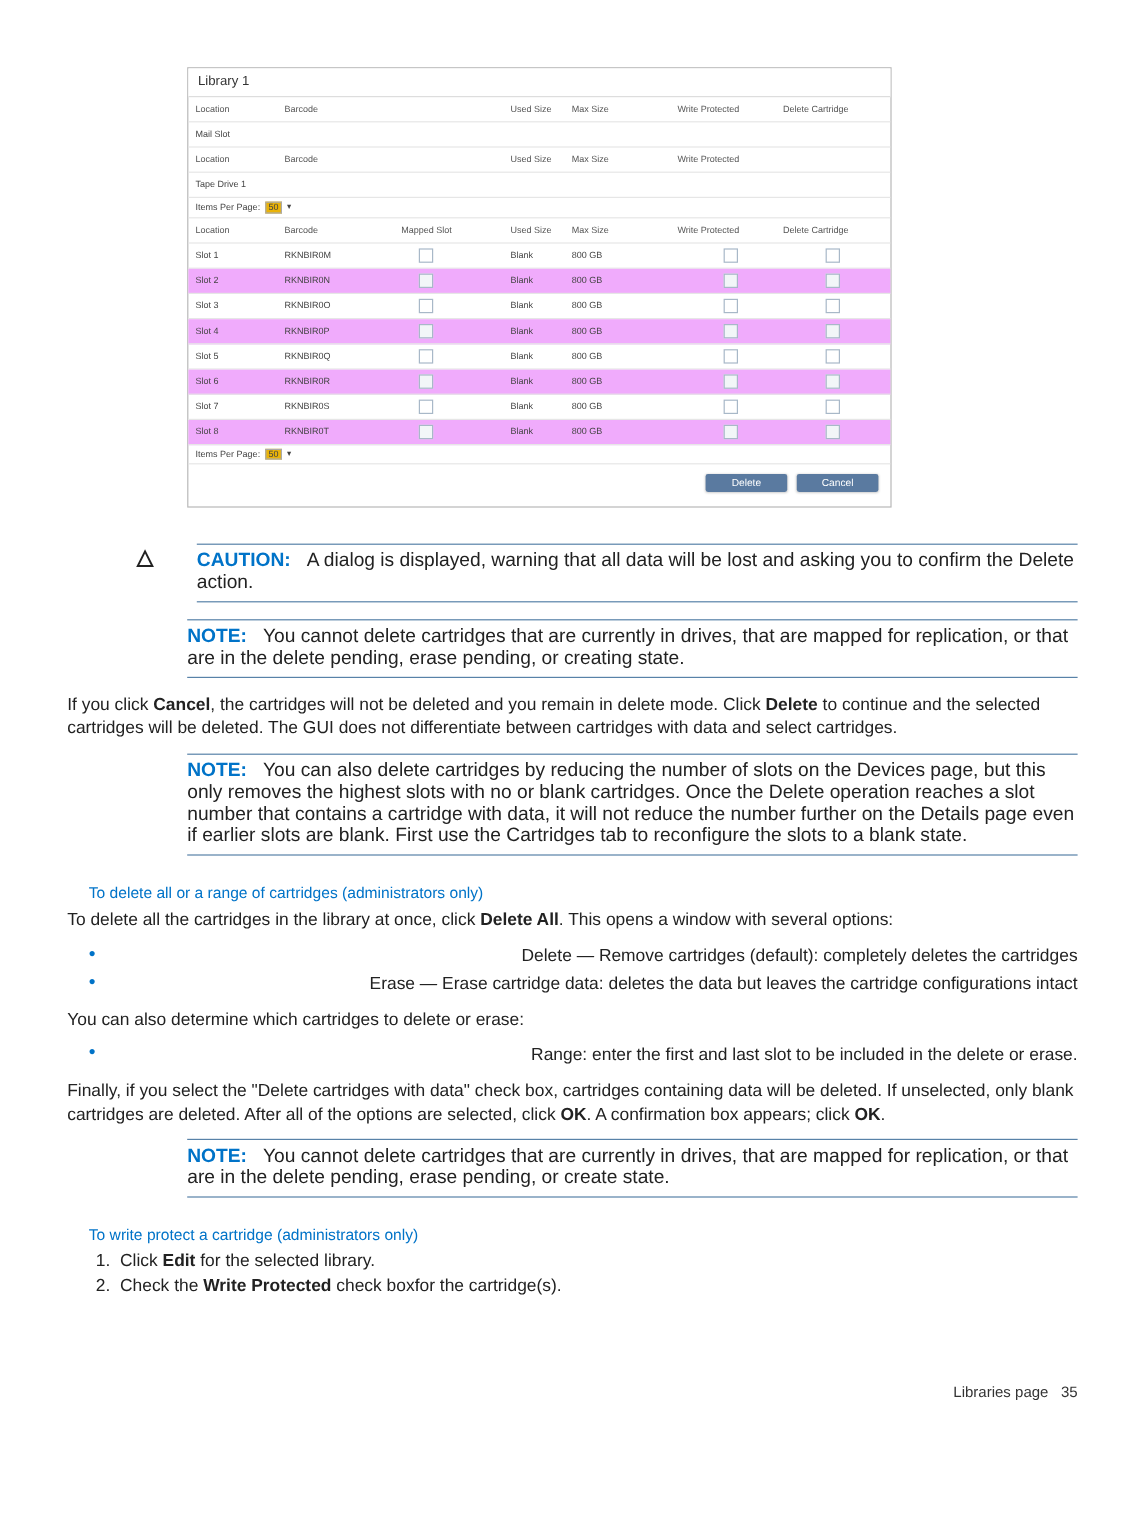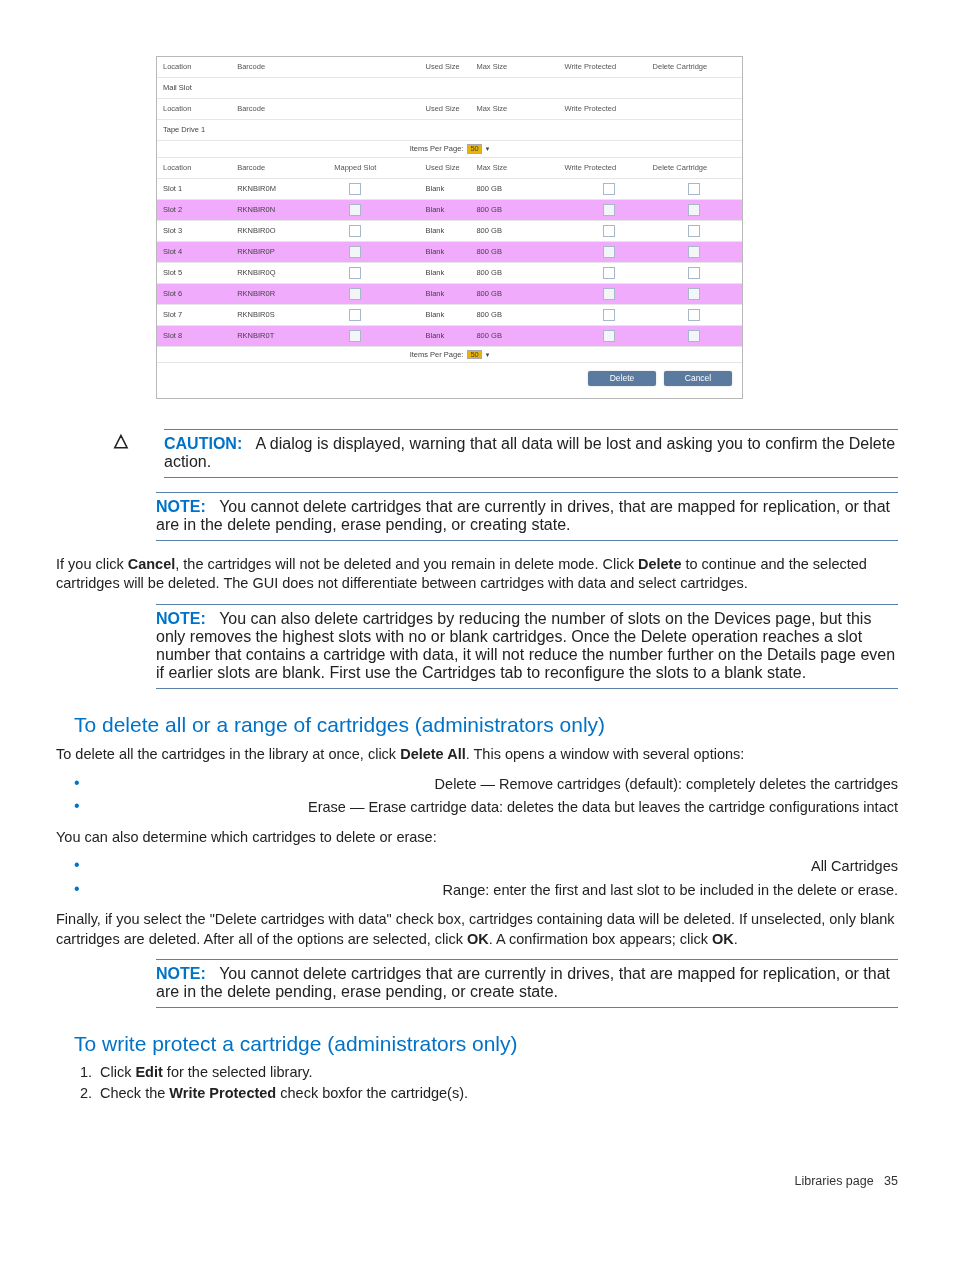--- a/index.html
+++ b/index.html
@@ -51,21 +51,21 @@
   .ck {
     display: inline-block;
     width: 10px; height: 10px;
     border: 1px solid #a8b8c8;
     background: #fff;
     vertical-align: middle;
   }
   .ck.alt { background: #f2f6f8; }
   .items-per {
     display: flex;
-    justify-content: center;
+    justify-content: flex-start;
     align-items: center;
     padding: 3px 6px;
     font-size: 7.5px;
     gap: 4px;
     border-bottom: 1px solid #e6e6e6;
   }
   .ipsel {
     border: 1px solid #aaa;
     font-size: 7.5px;
     padding: 0 2px;
@@ -113,21 +113,21 @@
     display: flex;
     gap: 8px;
   }
   .caution-label, .note-label {
     font-weight: bold;
     color: #0073c8;
   }
   .bold { font-weight: bold; }
   .heading1 {
     color: #0073c8;
-    font-size: 21px;
+    font-size: 13px;
     margin: 22px 0 4px 0;
     font-weight: normal;
   }
   .para-block {
     margin-left: 100px;
   }
   .para { margin: 6px 0 10px 0; }
   ul.bullets {
     margin: 4px 0 10px 0;
     padding-left: 18px;
@@ -158,20 +158,21 @@
     color: #333;
     margin-top: 70px;
   }
 </style>
 </head>
 <body>
 
 <div class="page">
 
   <div class="screenshot">
+    <div class="ss-title">Library 1</div>
 
     <div class="ss-section">
       <div class="row hdr">
         <div class="col c-loc">Location</div>
         <div class="col c-bar">Barcode</div>
         <div class="col c-map"></div>
         <div class="col c-used">Used Size</div>
         <div class="col c-max">Max Size</div>
         <div class="col c-wp" style="text-align:left;">Write Protected</div>
         <div class="col c-del" style="text-align:left;">Delete Cartridge</div>
@@ -325,21 +326,20 @@
   </div>
 
   <ul class="bullets para-block" id="bullets1">
       <li>Delete — Remove cartridges (default): completely deletes the cartridges</li>
       <li>Erase — Erase cartridge data: deletes the data but leaves the cartridge configurations intact</li>
     </ul>
 
   <div class="para-block para">You can also determine which cartridges to delete or erase:</div>
 
   <ul class="bullets para-block" id="bullets2">
-      <li>All Cartridges</li>
       <li>Range: enter the first and last slot to be included in the delete or erase.</li>
     </ul>
 
   <div class="para-block para">
     <span>Finally, if you select the "Delete cartridges with data" check box, cartridges containing data will be deleted. If unselected, only blank cartridges are deleted. After all of the options are selected, click </span><span class="bold">OK</span><span>. A confirmation box appears; click </span><span class="bold">OK</span><span>.</span>
   </div>
 
   <div class="content-block">
     <span class="note-label">NOTE:</span>&nbsp;&nbsp;&nbsp;<span>You cannot delete cartridges that are currently in drives, that are mapped for replication, or that are in the delete pending, erase pending, or create state.</span>
   </div>

